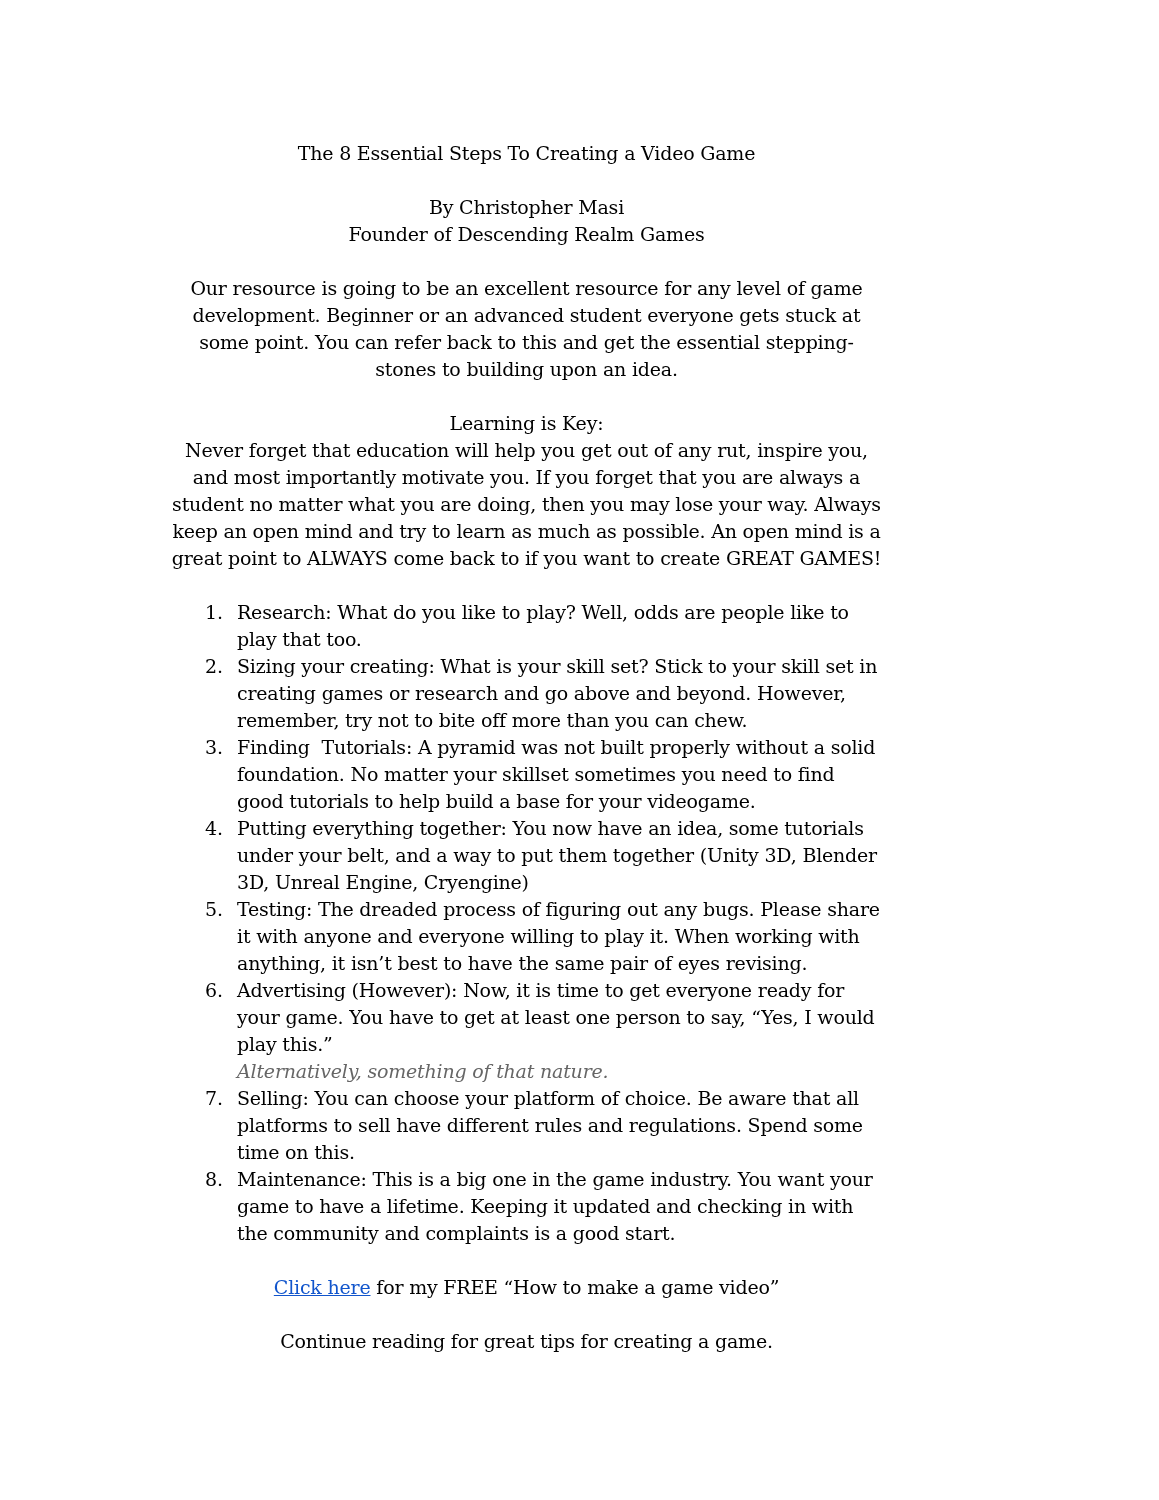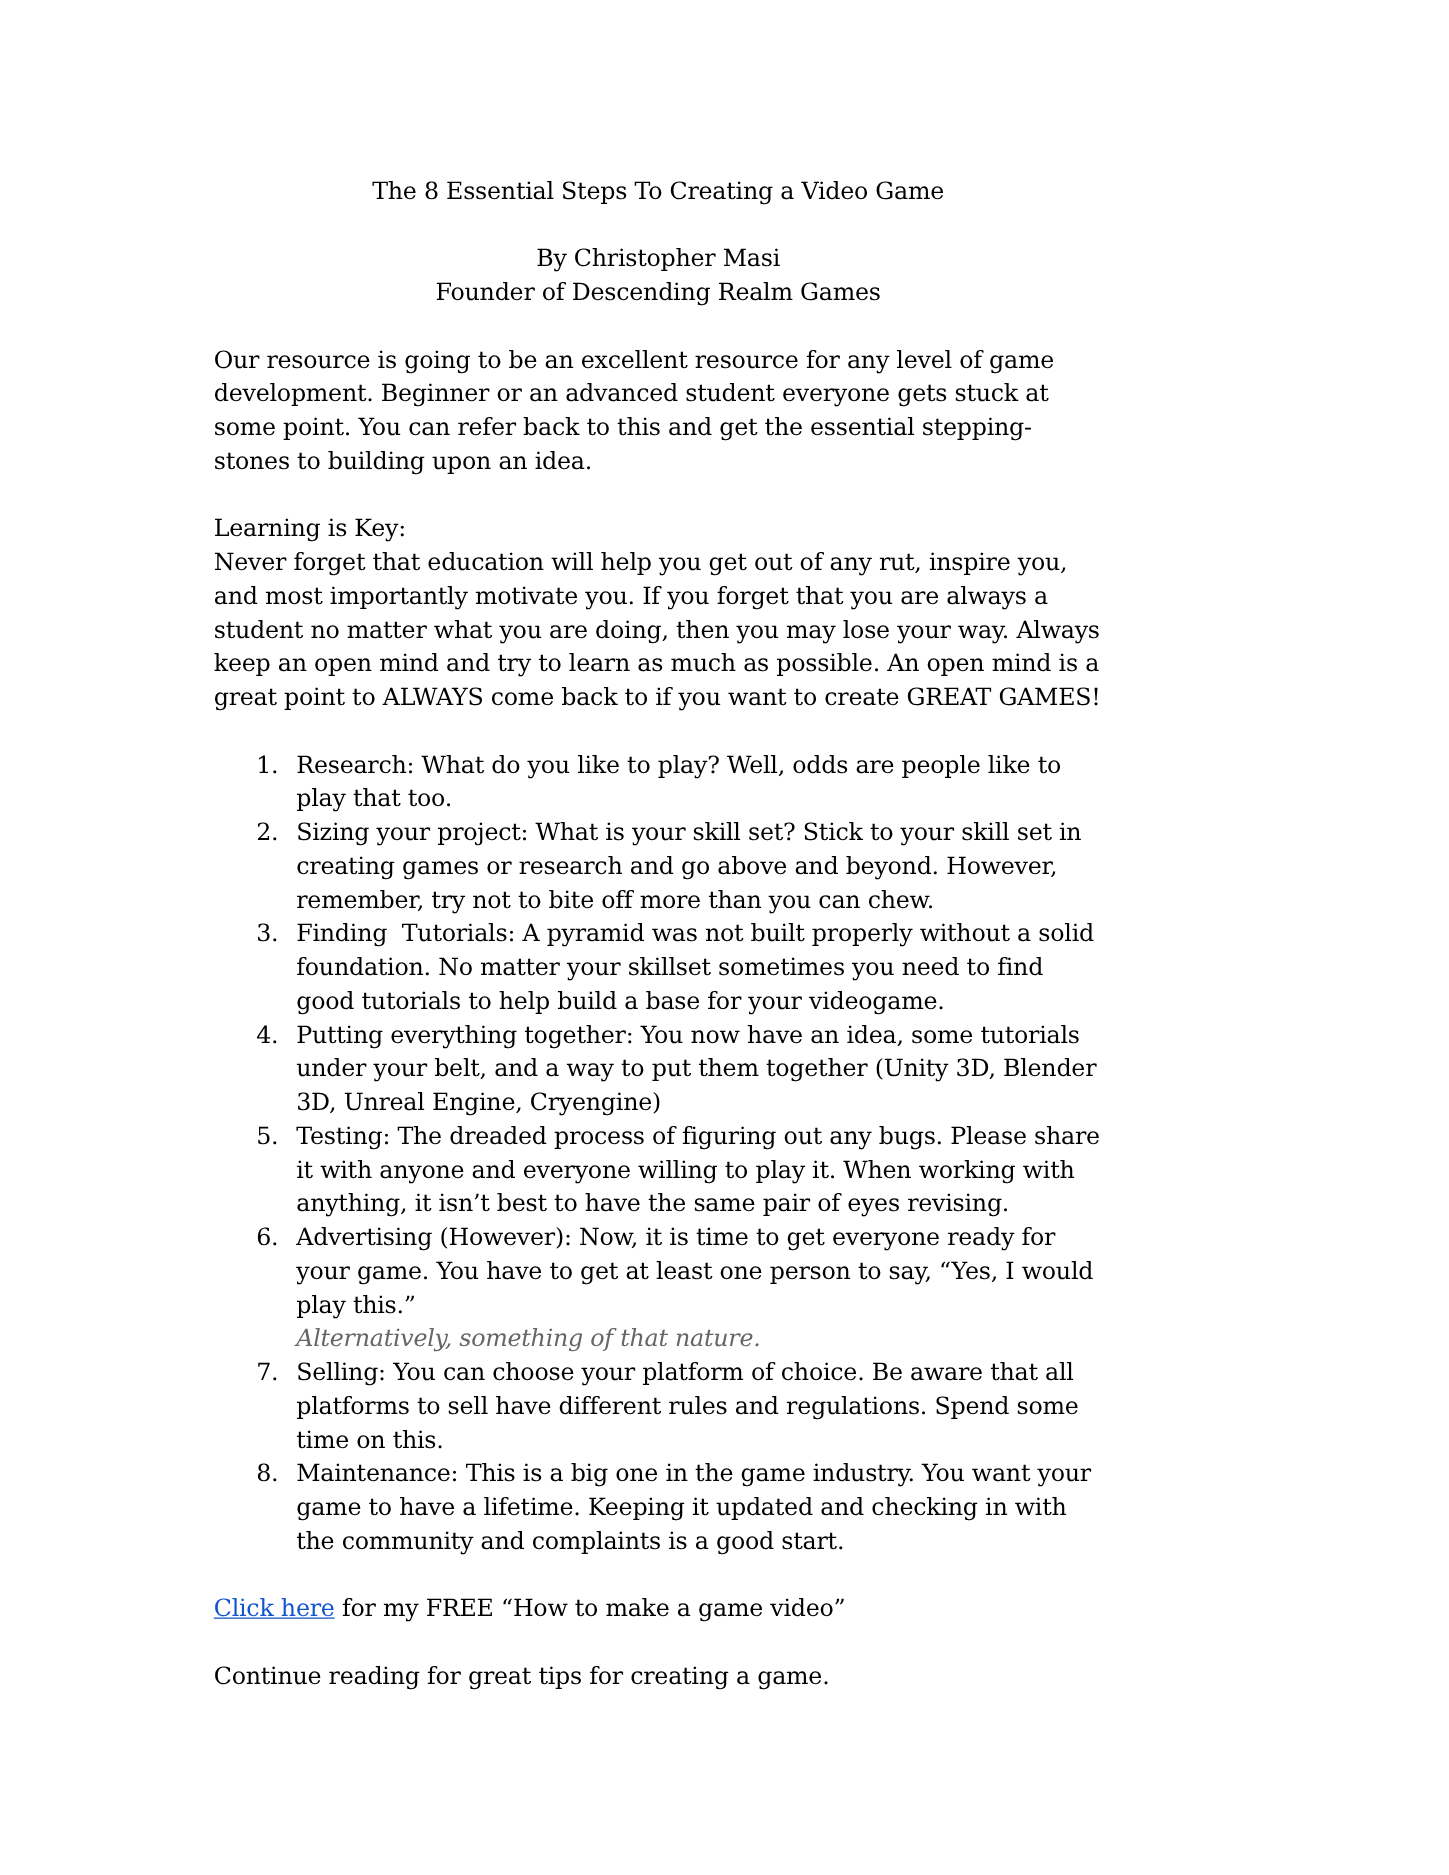--- a/index.html
+++ b/index.html
@@ -22,21 +22,21 @@
   }
   .page {
     width: 1040px;
     height: 1500px;
     background: var(--paper);
     overflow: hidden;
   }
   .doc {
     padding: 140px 158px 0 171px;
   }
-  p { margin: 0 0 27px 0; }
+  p { margin: 0 0 27px 0; text-align: center; }
   .center { text-align: center; }
   strong, b { font-weight: normal; }
   .tip-label { white-space: pre-wrap; }
   ol.tips {
     list-style: none;
     margin: 0 0 27px 0;
     padding: 0;
   }
   ol.tips li {
     position: relative;
@@ -64,21 +64,21 @@
 
     <p class="center"><span>By Christopher Masi</span><br><span>Founder of </span><strong>Descending Realm Games</strong></p>
 
     <p>Our resource is going to be an excellent resource for any level of game development. Beginner or an advanced student everyone gets stuck at some point. You can refer back to this and get the essential stepping-stones to building upon an idea.</p>
 
     <p><strong>Learning is Key:</strong><br><span>Never forget that education will help you get out of any rut, inspire you, and most importantly motivate you. If you forget that you are always a student no matter what you are doing, then you may lose your way. Always keep an open mind and try to learn as much as possible. An open mind is a great point to ALWAYS come back to if you want to create GREAT GAMES!</span></p>
 
 
     <ol class="tips">
       <li><span class="num">1.</span><strong class="tip-label">Research:</strong><span> What do you like to play? Well, odds are people like to play that too.</span></li>
-      <li><span class="num">2.</span><strong class="tip-label">Sizing your project:</strong><span> What is your skill set? Stick to your skill set in creating games or research and go above and beyond. However, remember, try not to bite off more than you can chew.</span></li>
+      <li><span class="num">2.</span><strong class="tip-label">Sizing your creating:</strong><span> What is your skill set? Stick to your skill set in creating games or research and go above and beyond. However, remember, try not to bite off more than you can chew.</span></li>
       <li><span class="num">3.</span><strong class="tip-label">Finding  Tutorials:</strong><span> A pyramid was not built properly without a solid foundation. No matter your skillset sometimes you need to find good tutorials to help build a base for your videogame.</span></li>
       <li><span class="num">4.</span><strong class="tip-label">Putting everything together:</strong><span> You now have an idea, some tutorials under your belt, and a way to put them together (Unity 3D, Blender 3D, Unreal Engine, Cryengine)</span></li>
       <li><span class="num">5.</span><strong class="tip-label">Testing:</strong><span> The dreaded process of figuring out any bugs. Please share it with anyone and everyone willing to play it. When working with anything, it isn’t best to have the same pair of eyes revising.</span></li>
       <li><span class="num">6.</span><strong class="tip-label">Advertising (However):</strong><span> Now, it is time to get everyone ready for your game. You have to get at least one person to say, “Yes, I would play this.”</span><br><span class="gray">Alternatively, something of that nature.</span></li>
       <li><span class="num">7.</span><strong class="tip-label">Selling:</strong><span> You can choose your platform of choice. Be aware that all platforms to sell have different rules and regulations. Spend some time on this.</span></li>
       <li><span class="num">8.</span><strong class="tip-label">Maintenance:</strong><span> This is a big one in the game industry. You want your game to have a lifetime. Keeping it updated and checking in with the community and complaints is a good start.</span></li>
     </ol>
 
     <p><a class="doclink" href="#">Click here</a><span> for my FREE “How to make a game video”</span></p>
 

